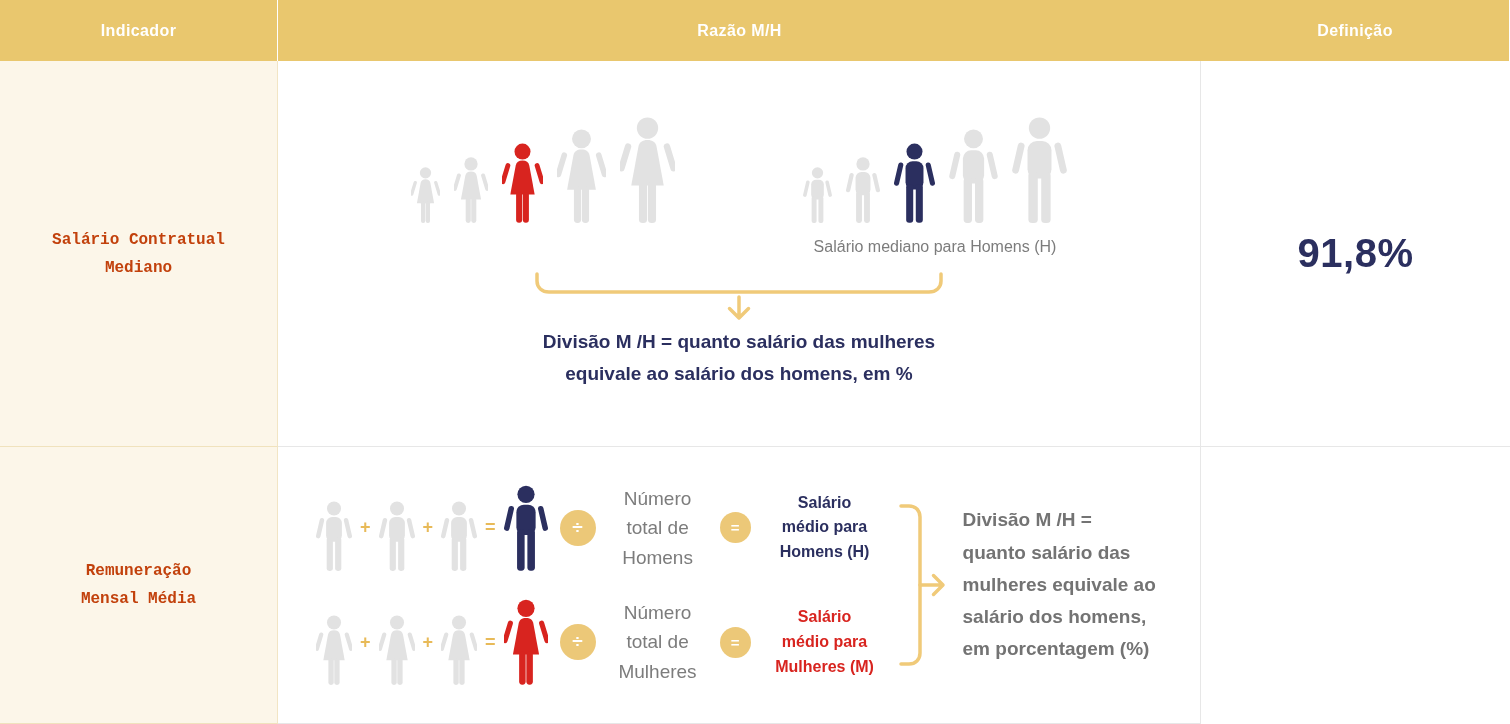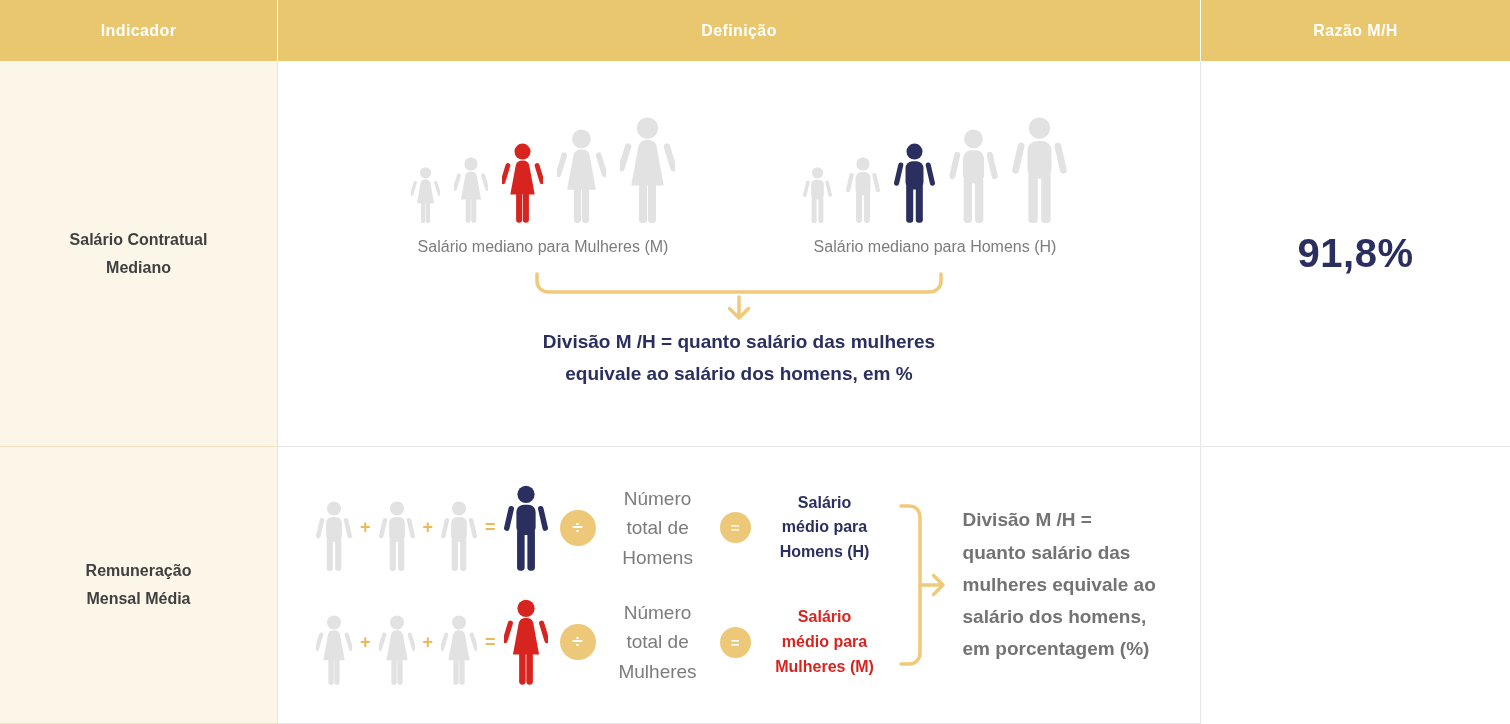--- a/index.html
+++ b/index.html
@@ -13,21 +13,21 @@
         display:flex; align-items:center; justify-content:center; }
   .th.sep { border-right:1px solid #fff; }
 
   
   .td { background:#fff; display:flex; align-items:center; justify-content:center; }
   .td.ind { background:#fcf6e9; border-right:1px solid #f2e5c4; border-bottom:1px solid #f0e2bd; }
   .td.def { border-right:1px solid #e7e7e7; border-bottom:1px solid #e7e7e7; }
   .td.ratio { border-bottom:1px solid #e7e7e7; }
 
   .pre { white-space:pre-line; }
-  .indicator { color:#404040; font-weight:bold; font-size:16px; line-height:1.75; text-align:center; }
+  .indicator { color:#c2410c; font-weight:bold; font-size:16px; line-height:1.75; text-align:center;font-family:Liberation Mono, monospace; }
   .ratio-value { color:#2b2f5f; font-weight:bold; font-size:40px; letter-spacing:.5px; }
 
   
   .def1 { flex-direction:column; }
   .groups { display:flex; gap:128px; }
   .group { display:flex; flex-direction:column; align-items:center; }
   .figs { display:flex; align-items:flex-end; gap:14px; }
   .glabel { margin-top:15px; color:#7c7c7c; font-size:16px; }
   .hbracket { margin-top:16px; }
   .formula1 { color:#2b2f5f; font-weight:bold; font-size:19px; line-height:1.7; text-align:center; }
@@ -73,22 +73,22 @@
       <rect x="50.5" y="31" width="7.5" height="34" rx="3.75" transform="rotate(-17 54 33)"></rect>
       <rect x="22" y="76" width="9.5" height="48" rx="4.5"></rect>
       <rect x="32.5" y="76" width="9.5" height="48" rx="4.5"></rect>
     </symbol>
   </defs>
 </svg>
 
 <div class="table">
 
   <div class="th sep">Indicador</div>
+  <div class="th">Razão M/H</div>
   <div class="th sep">Definição</div>
-  <div class="th">Razão M/H</div>
 
   <div class="td ind">
     <div class="indicator pre">Salário Contratual
 Mediano</div>
   </div>
 
   <div class="td def def1">
     <div class="groups">
       <div class="group">
         <div class="figs">
@@ -101,21 +101,20 @@
           <svg class="fig-red" width="41" height="80">
               <use href="#woman"></use>
             </svg>
           <svg class="fig-gray" width="49" height="94">
               <use href="#woman"></use>
             </svg>
           <svg class="fig-gray" width="55" height="106">
               <use href="#woman"></use>
             </svg>
         </div>
-        <div class="glabel">Salário mediano para Mulheres (M)</div>
       </div>
       <div class="group">
         <div class="figs">
           <svg class="fig-gray" width="29" height="56">
               <use href="#man"></use>
             </svg>
           <svg class="fig-gray" width="34" height="66">
               <use href="#man"></use>
             </svg>
           <svg class="fig-navy" width="41" height="80">

